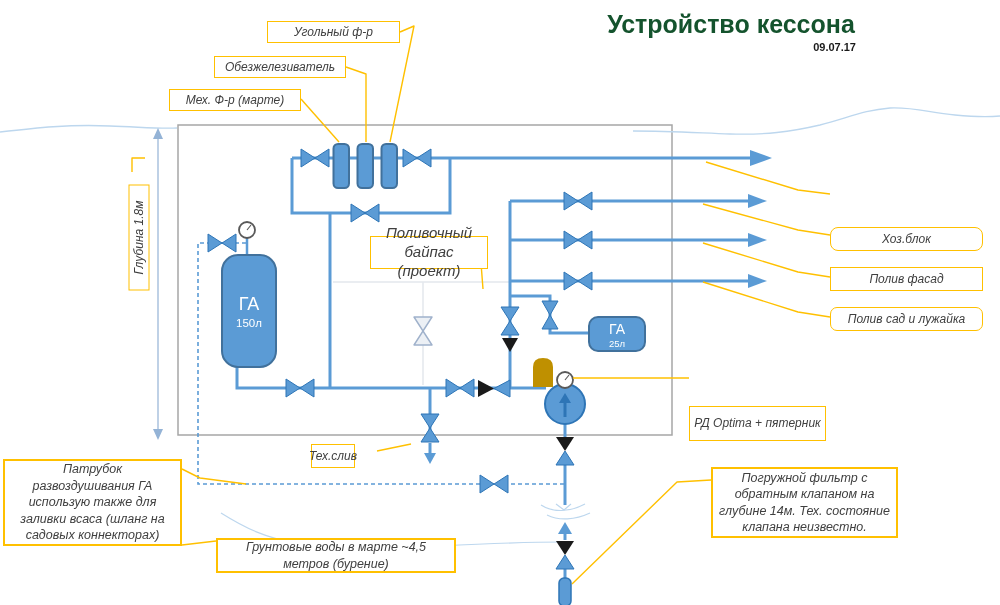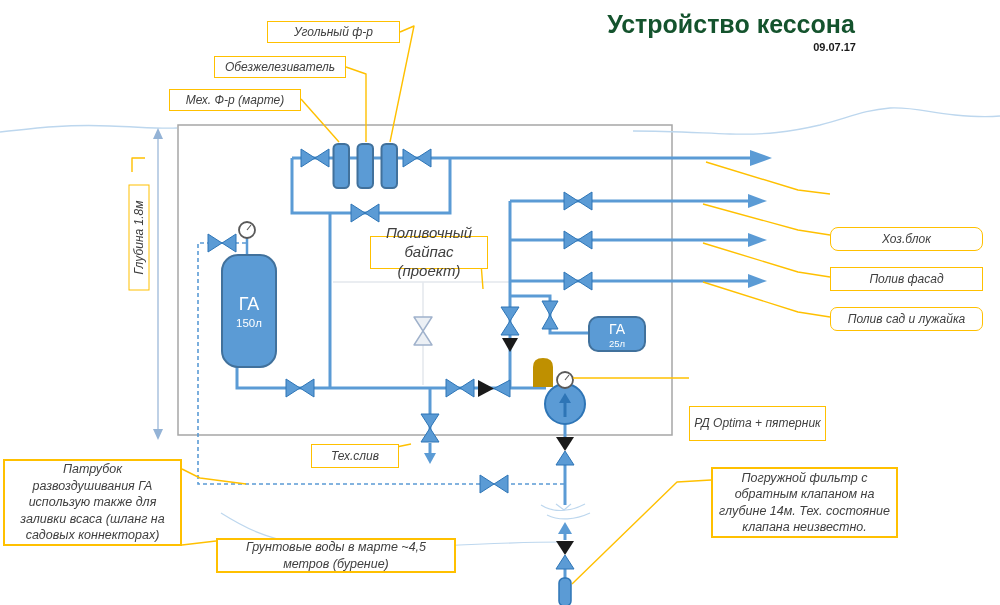--- a/index.html
+++ b/index.html
@@ -213,17 +213,17 @@
 
   <div class="lbl" style="left:267px;top:21px;width:133px;height:22px;">Угольный ф-р</div>
   <div class="lbl" style="left:214px;top:56px;width:132px;height:22px;">Обезжелезиватель</div>
   <div class="lbl" style="left:169px;top:89px;width:132px;height:22px;">Мех. Ф-р (марте)</div>
   <div class="lbl vrot" style="left:86px;top:227px;width:106px;height:21px;">Глубина 1.8м</div>
   <div class="lbl" style="left:350px;top:236px;width:118px;height:33px;font-size:15px;margin-left:20px;">Поливочный байпас (проект)</div>
   <div class="lbl" style="left:830px;top:227px;width:153px;height:24px;border-radius:8px;">Хоз.блок</div>
   <div class="lbl" style="left:830px;top:267px;width:153px;height:24px;">Полив фасад</div>
   <div class="lbl" style="left:830px;top:307px;width:153px;height:24px;border-radius:7px;">Полив сад и лужайка</div>
   <div class="lbl" style="left:689px;top:370px;width:137px;height:35px;margin-top:36px;">РД Optima + пятерник</div>
-  <div class="lbl" style="left:311px;top:444px;width:88px;height:24px;">Тех.слив</div>
+  <div class="lbl" style="left:311px;top:444px;width:44px;height:24px;">Тех.слив</div>
   <div class="lbl note" style="left:3px;top:459px;width:179px;height:87px;">Патрубок развоздушивания ГА использую также для заливки всаса (шланг на садовых коннекторах)</div>
   <div class="lbl note" style="left:216px;top:538px;width:240px;height:35px;">Грунтовые воды в марте ~4,5 метров (бурение)</div>
   <div class="lbl note" style="left:711px;top:467px;width:187px;height:71px;">Погружной фильтр с обратным клапаном на глубине 14м. Тех. состояние клапана неизвестно.</div>
 </div>
 
 </body></html>

